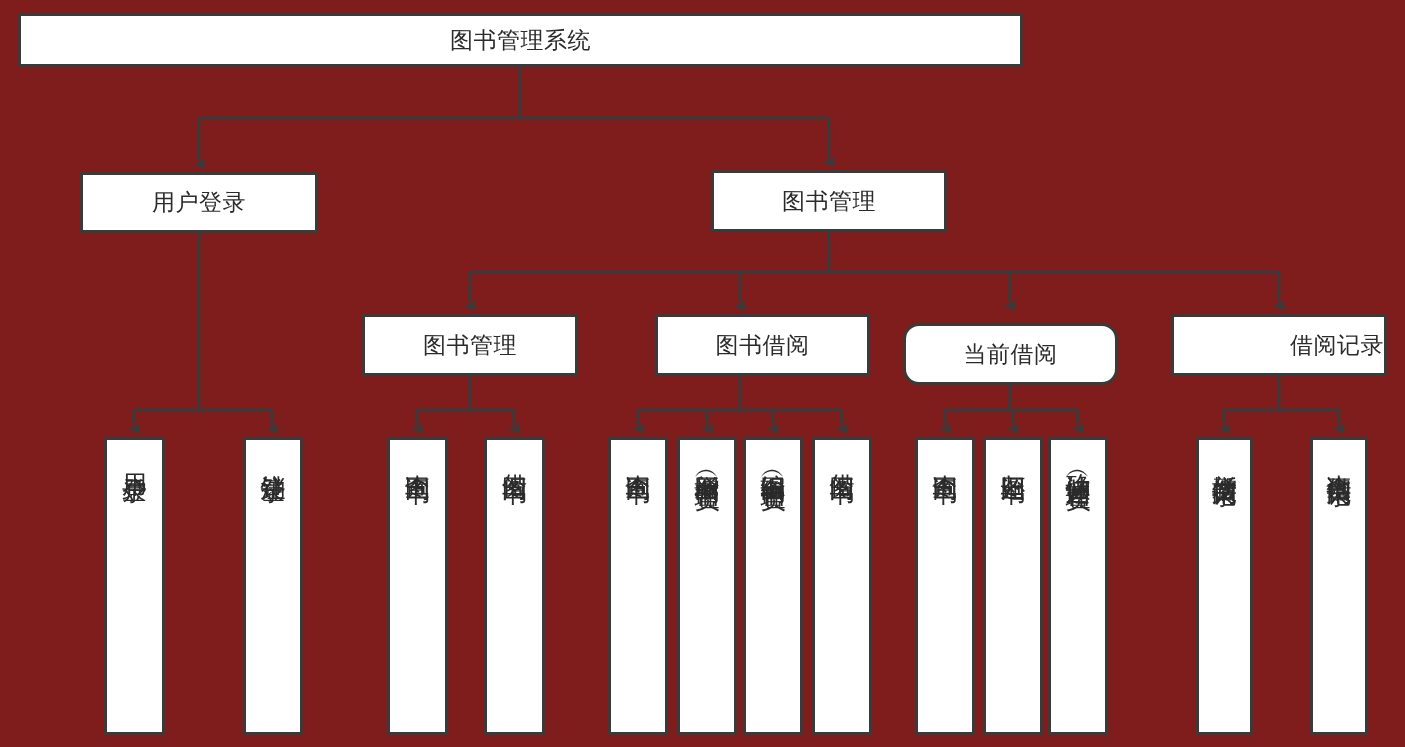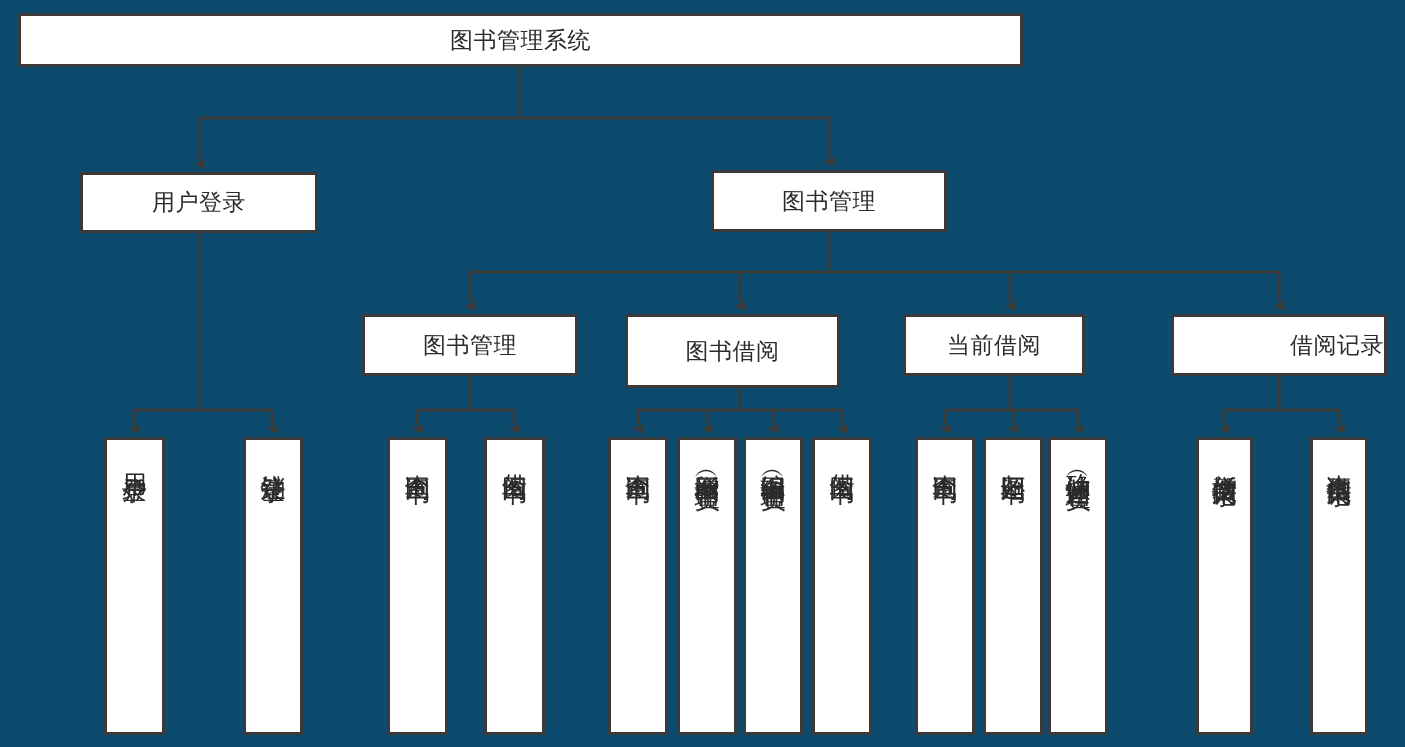--- a/index.html
+++ b/index.html
@@ -7,21 +7,21 @@
     padding: 0;
     background: #ffffff;
   }
   body {
     font-family: "Liberation Sans", "DejaVu Sans", sans-serif;
   }
   #canvas {
     position: relative;
     width: 1405px;
     height: 747px;
-    background: #0c4a6e;
+    background: #7f1d1d;
     overflow: hidden;
   }
   svg.wires {
     position: absolute;
     left: 0; top: 0;
     width: 1405px;
     height: 747px;
     pointer-events: none;
   }
   .node {
@@ -128,24 +128,24 @@
       </div>
       <div class="node horiz" style="left: 80px; top: 172px; width: 238px; height: 61px;">
         <span class="label">用户登录</span>
       </div>
       <div class="node horiz" style="left: 711px; top: 170px; width: 236px; height: 62px;">
         <span class="label">图书管理</span>
       </div>
       <div class="node horiz" style="left: 362px; top: 314px; width: 216px; height: 62px;">
         <span class="label">图书管理</span>
       </div>
-      <div class="node horiz" style="left: 625px; top: 314px; width: 215px; height: 74px;">
+      <div class="node horiz" style="left: 655px; top: 314px; width: 215px; height: 62px;">
         <span class="label">图书借阅</span>
       </div>
-      <div class="node horiz" style="left: 903px; top: 314px; width: 182px; height: 62px;">
+      <div class="node horiz" style="left: 903px; top: 323px; width: 215px; height: 62px; border-radius: 16px;">
         <span class="label">当前借阅</span>
       </div>
       <div class="node horiz" style="left: 1171px; top: 314px; width: 216px; height: 62px; justify-content: flex-end;">
         <span class="label">借阅记录</span>
       </div>
       <div class="node vert" style="left: 104px; top: 437px; width: 61px; height: 298px;">
         <span class="label">用户登录</span>
       </div>
       <div class="node vert" style="left: 243px; top: 437px; width: 60px; height: 298px;">
         <span class="label">注销登录</span>

